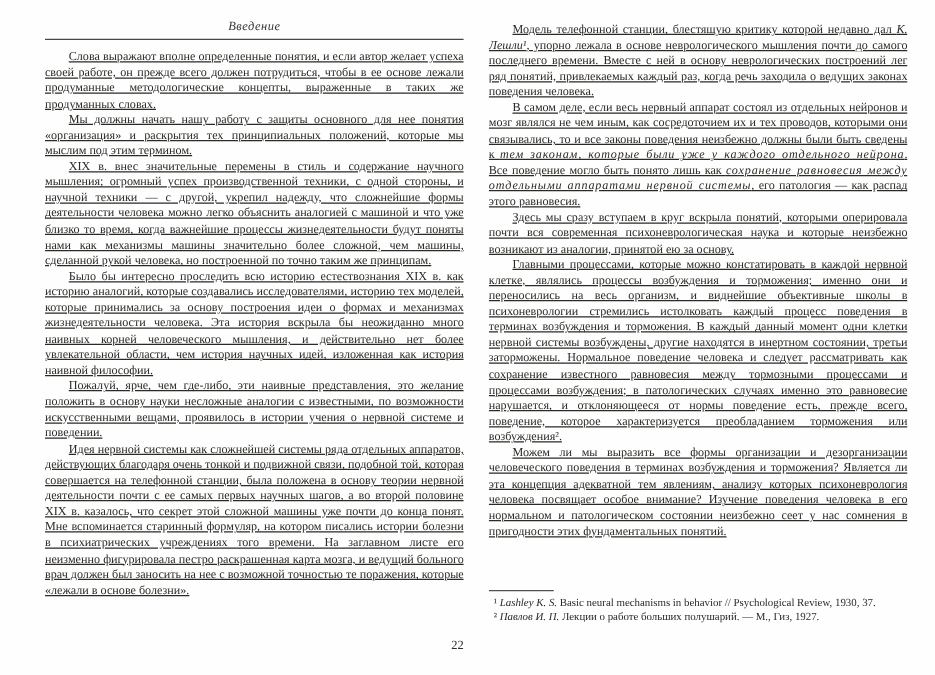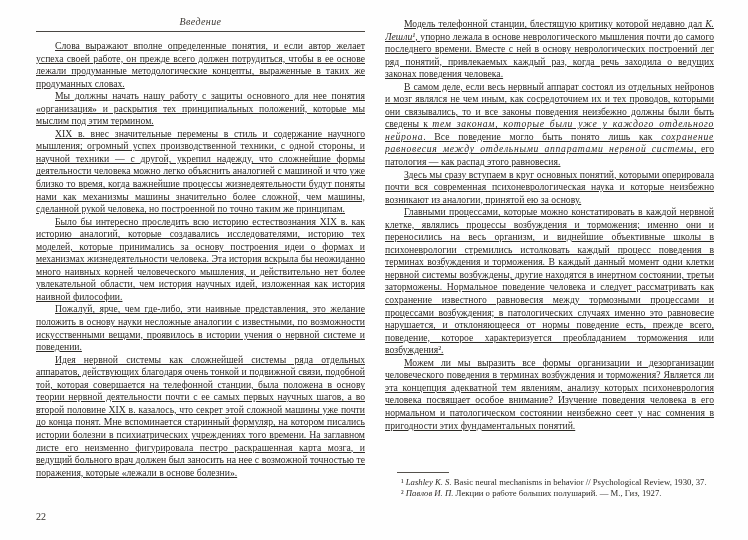--- a/index.html
+++ b/index.html
@@ -6,21 +6,21 @@
   body {
     width: 748px; height: 540px;
     background: #ffffff;
     font-family: "Liberation Serif", serif;
     color: #2d2a26;
     overflow: hidden;
   }
   .spread {
     box-sizing: border-box;
     width: 748px; height: 540px;
-    padding: 10px 34px 0 36px;
+    padding: 10px 22px 0 36px;
     display: flex;
     gap: 20px;
     background: #fefefe;
   }
   .page {
     position: relative;
     flex: 1 1 0;
     height: 524px;
     overflow: hidden;
   }
@@ -41,21 +41,21 @@
   }
   .page-body p {
     margin: 0;
     text-indent: 19px;
     text-decoration: underline;
   }
   .page-body i { font-style: italic; }
   .page-body .spaced { letter-spacing: 0.7px; margin-top: 22px; }
   .footnotes {
     position: absolute;
-    left: 12px; right: 0;
+    left: 0; right: 0;
     bottom: 34px;
     border-top: 1px solid #55514c;
     padding-top: 3px;
   }
   .footnotes { border-top: none; }
   .footnote-rule {
     width: 52px;
     height: 1px;
     background: #55514c;
     margin-bottom: 4px;
@@ -66,21 +66,21 @@
     line-height: 11.6px;
     text-align: left;
     text-indent: 0;
     padding-left: 4px;
   }
   .footnotes i { font-style: italic; }
   .page-number {
     position: absolute;
     left: 0; right: 0;
     bottom: 12px;
-    text-align: left;
+    text-align: right;
     font-size: 10px;
     color: #332f2b;
   }
 </style>
 </head>
 <body>
 
 <div class="spread">
 
   <div class="page">
@@ -93,21 +93,21 @@
         <p><span>Пожалуй, ярче, чем где-либо, эти наивные представления, это желание положить в основу науки несложные аналогии с известными, по возможности искусственными вещами, проявилось в истории учения о нервной системе и поведении.</span></p>
         <p><span>Идея нервной системы как сложнейшей системы ряда отдельных аппаратов, действующих благодаря очень тонкой и подвижной связи, подобной той, которая совершается на телефонной станции, была положена в основу теории нервной деятельности почти с ее самых первых научных шагов, а во второй половине XIX в. казалось, что секрет этой сложной машины уже почти до конца понят. Мне вспоминается старинный формуляр, на котором писались истории болезни в психиатрических учреждениях того времени. На заглавном листе его неизменно фигурировала пестро раскрашенная карта мозга, и ведущий больного врач должен был заносить на нее с возможной точностью те поражения, которые «лежали в основе болезни».</span></p>
       </div>
     <div class="page-number">22</div>
   </div>
 
   <div class="page">
     <div class="page-body">
         <p><span>Модель телефонной станции, блестящую критику которой недавно дал </span><i>К. Лешли¹</i><span>, упорно лежала в основе неврологического мышления почти до самого последнего времени. Вместе с ней в основу неврологических построений лег ряд понятий, привлекаемых каждый раз, когда речь заходила о ведущих законах поведения человека.</span></p>
         <p><span>В самом деле, если весь нервный аппарат состоял из отдельных нейронов и мозг являлся не чем иным, как сосредоточием их и тех проводов, которыми они связывались, то и все законы поведения неизбежно должны были быть сведены к </span><i class="spaced">тем законам, которые были уже у каждого отдельного нейрона</i><span>. Все поведение могло быть понято лишь как </span><i class="spaced">сохранение равновесия между отдельными аппаратами нервной системы</i><span>, его патология — как распад этого равновесия.</span></p>
-        <p><span>Здесь мы сразу вступаем в круг основных понятий, которыми оперировала почти вся современная психоневрологическая наука и которые неизбежно возникают из аналогии, принятой ею за основу.</span></p>
+        <p><span>Здесь мы сразу вступаем в круг вскрыла понятий, которыми оперировала почти вся современная психоневрологическая наука и которые неизбежно возникают из аналогии, принятой ею за основу.</span></p>
         <p><span>Главными процессами, которые можно констатировать в каждой нервной клетке, являлись процессы возбуждения и торможения; именно они и переносились на весь организм, и виднейшие объективные школы в психоневрологии стремились истолковать каждый процесс поведения в терминах возбуждения и торможения. В каждый данный момент одни клетки нервной системы возбуждены, другие находятся в инертном состоянии, третьи заторможены. Нормальное поведение человека и следует рассматривать как сохранение известного равновесия между тормозными процессами и процессами возбуждения; в патологических случаях именно это равновесие нарушается, и отклоняющееся от нормы поведение есть, прежде всего, поведение, которое характеризуется преобладанием торможения или возбуждения².</span></p>
         <p><span>Можем ли мы выразить все формы организации и дезорганизации человеческого поведения в терминах возбуждения и торможения? Является ли эта концепция адекватной тем явлениям, анализу которых психоневрология человека посвящает особое внимание? Изучение поведения человека в его нормальном и патологическом состоянии неизбежно сеет у нас сомнения в пригодности этих фундаментальных понятий.</span></p>
       </div>
     <div class="footnotes">
       <div class="footnote-rule"></div>
       <div>
           <p><span>¹ </span><i>Lashley K. S.</i><span> Basic neural mechanisms in behavior // Psychological Review, 1930, 37.</span></p>
           <p><span>² </span><i>Павлов И. П.</i><span> Лекции о работе больших полушарий. — М., Гиз, 1927.</span></p>
         </div>
     </div>

